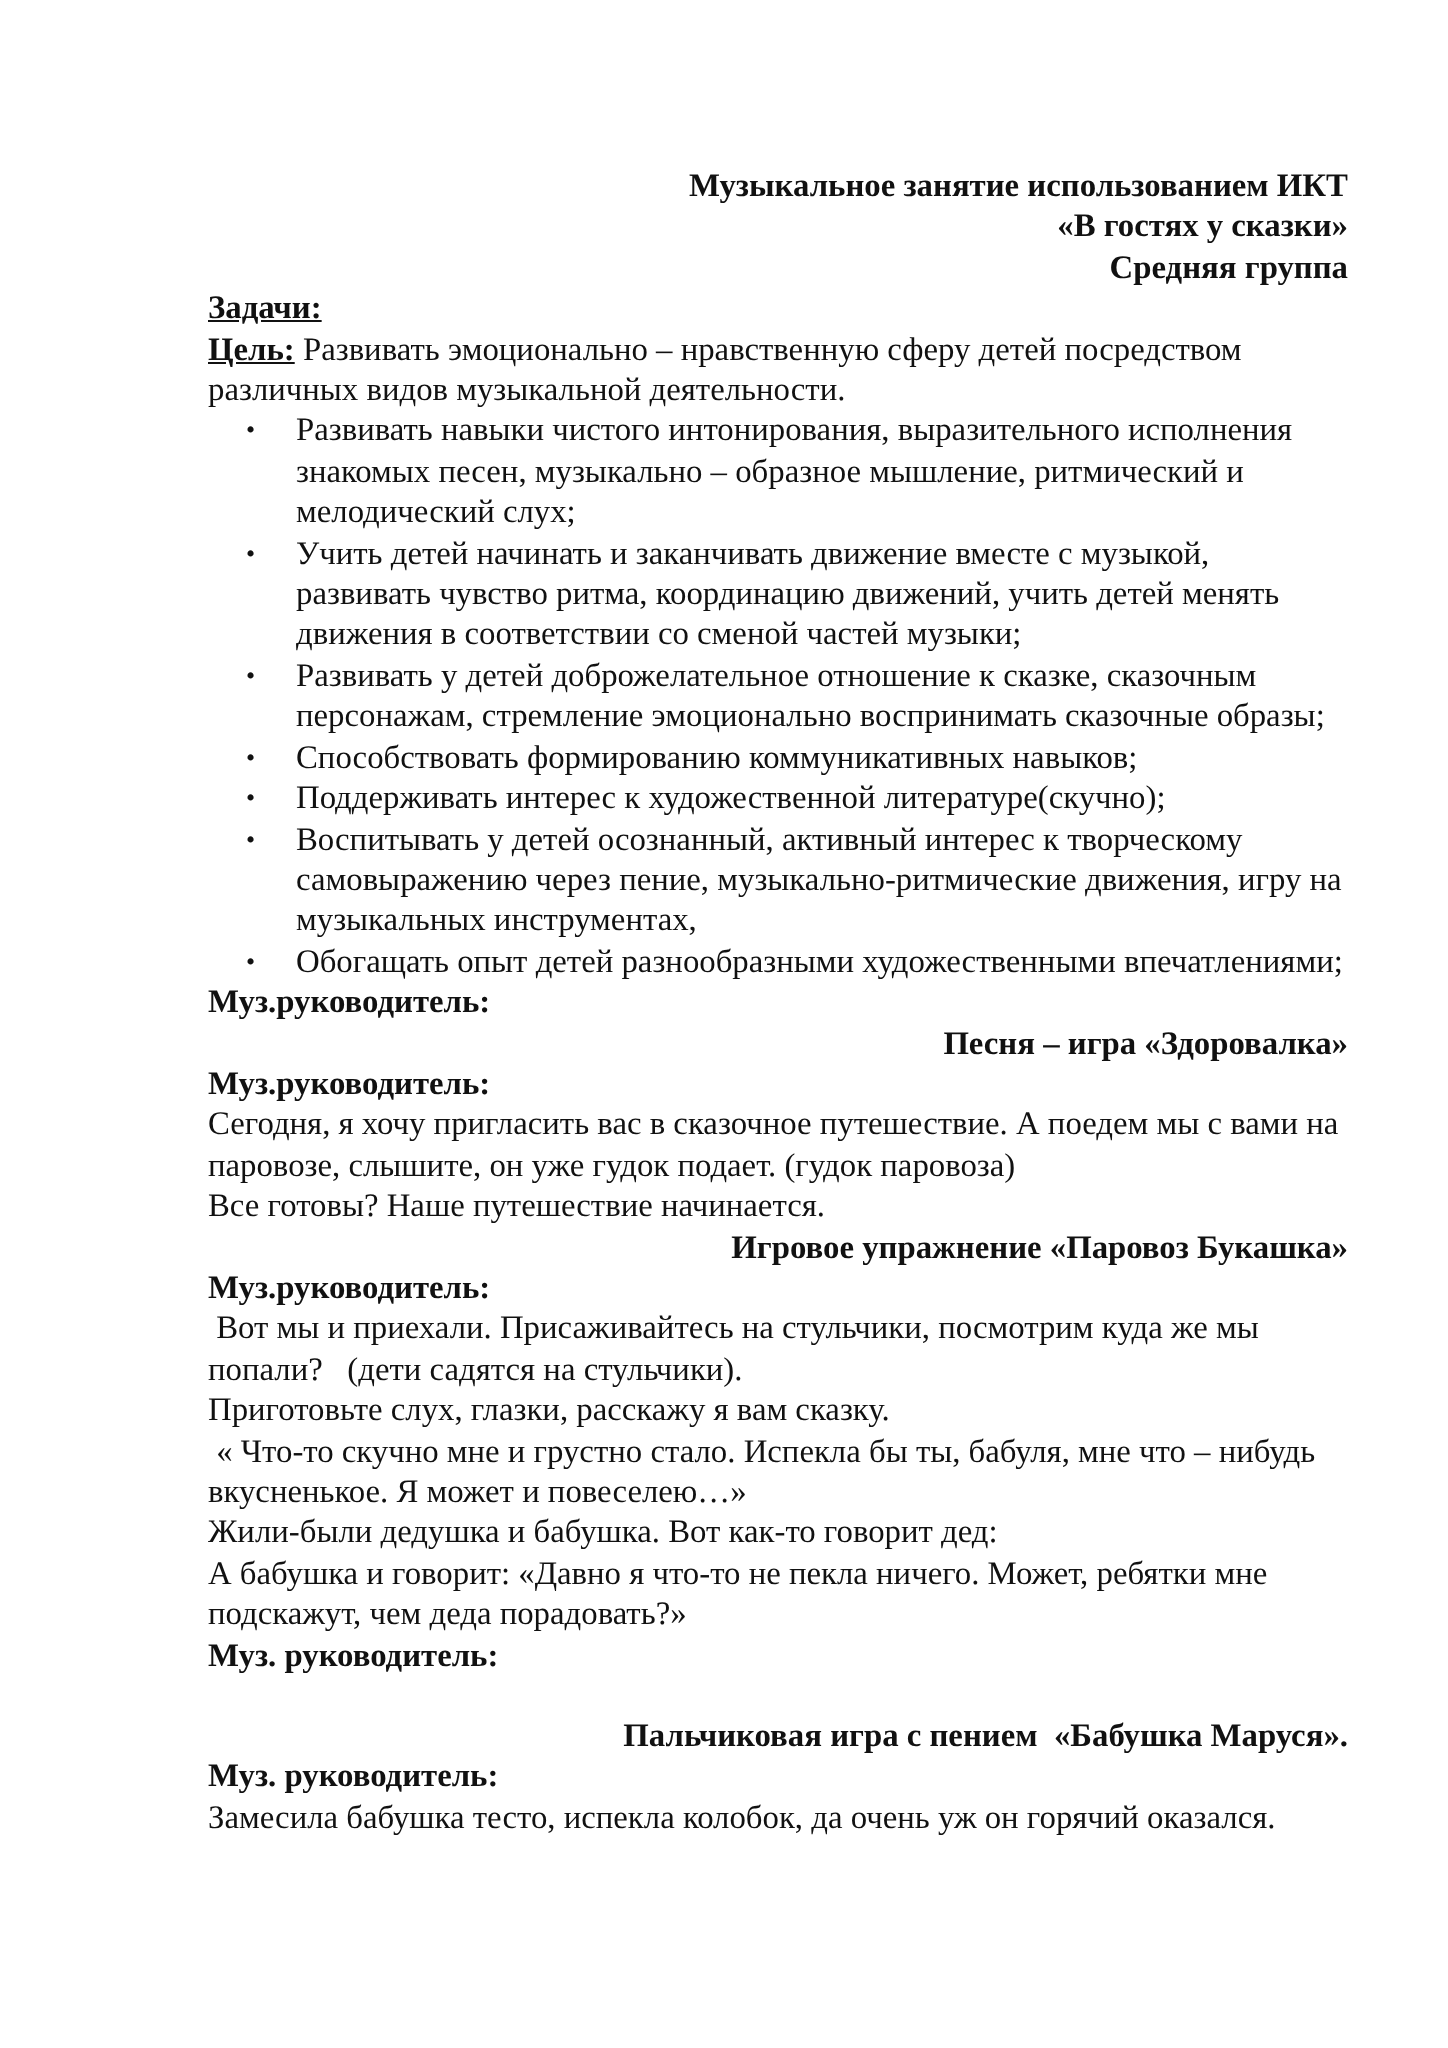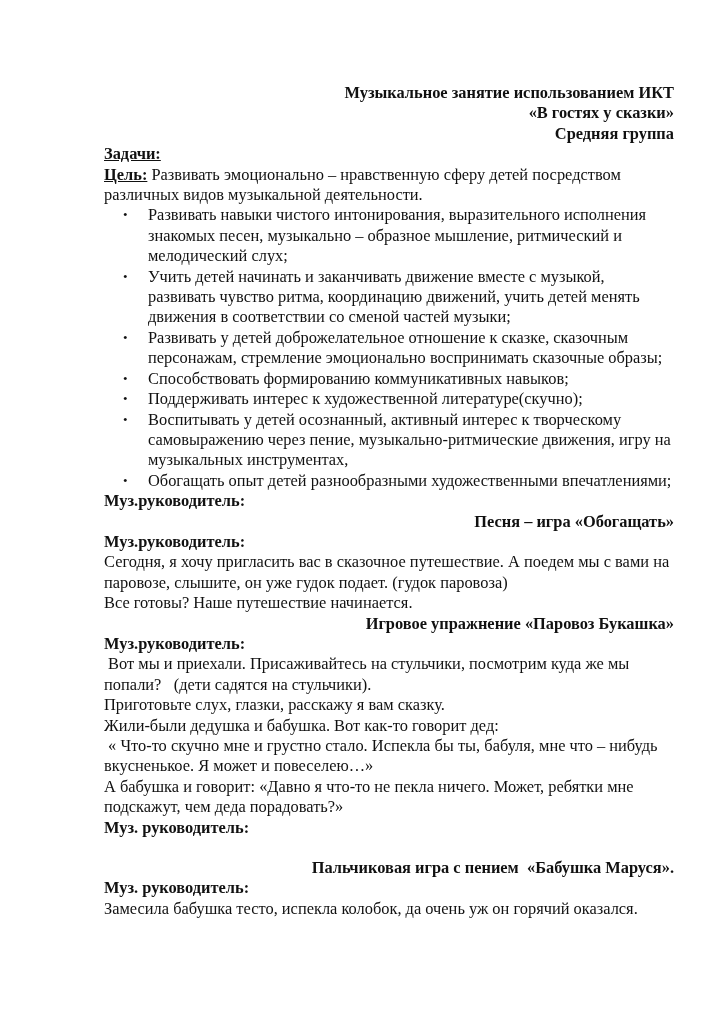--- a/index.html
+++ b/index.html
@@ -40,29 +40,29 @@
     <li>Учить детей начинать и заканчивать движение вместе с музыкой, развивать чувство ритма, координацию движений, учить детей менять движения в соответствии со сменой частей музыки;</li>
     <li>Развивать у детей доброжелательное отношение к сказке, сказочным персонажам, стремление эмоционально воспринимать сказочные образы;</li>
     <li>Способствовать формированию коммуникативных навыков;</li>
     <li>Поддерживать интерес к художественной литературе(скучно);</li>
     <li>Воспитывать у детей осознанный, активный интерес к творческому самовыражению через пение, музыкально-ритмические движения, игру на музыкальных инструментах,</li>
     <li>Обогащать опыт детей разнообразными художественными впечатлениями;</li>
   </ul>
 
   <div>
     <p class="bold">Муз.руководитель:</p>
-    <p class="bold center">Песня – игра «Обогащать»</p>
+    <p class="bold center">Песня – игра «Здоровалка»</p>
     <p class="bold">Муз.руководитель:</p>
     <p>Сегодня, я хочу пригласить вас в сказочное  путешествие. А поедем мы с вами на паровозе, слышите, он уже гудок подает. (гудок паровоза)</p>
     <p>Все готовы? Наше путешествие начинается.</p>
     <p class="bold center">Игровое упражнение «Паровоз Букашка»</p>
     <p class="bold">Муз.руководитель:</p>
     <p style="white-space: pre-wrap;"> Вот мы и приехали. Присаживайтесь на стульчики, посмотрим куда же мы попали?   (дети садятся на стульчики).</p>
     <p>Приготовьте слух, глазки, расскажу я вам сказку.</p>
+    <p style="white-space: pre-wrap;"> « Что-то скучно мне и грустно стало. Испекла бы ты, бабуля, мне что – нибудь вкусненькое. Я может и повеселею…»</p>
     <p>Жили-были дедушка и бабушка. Вот как-то говорит дед:</p>
-    <p style="white-space: pre-wrap;"> « Что-то скучно мне и грустно стало. Испекла бы ты, бабуля, мне что – нибудь вкусненькое. Я может и повеселею…»</p>
     <p>А бабушка и говорит: «Давно я что-то не пекла ничего. Может, ребятки мне подскажут, чем деда порадовать?»</p>
     <p class="bold">Муз. руководитель:</p>
     <p class="bold center" style="white-space: pre-wrap; margin-top: 20px;">Пальчиковая игра с пением  «Бабушка Маруся».</p>
     <p class="bold">Муз. руководитель:</p>
     <p>Замесила бабушка тесто, испекла колобок, да очень уж он горячий оказался.</p>
   </div>
 </div>
 
 </body></html>

